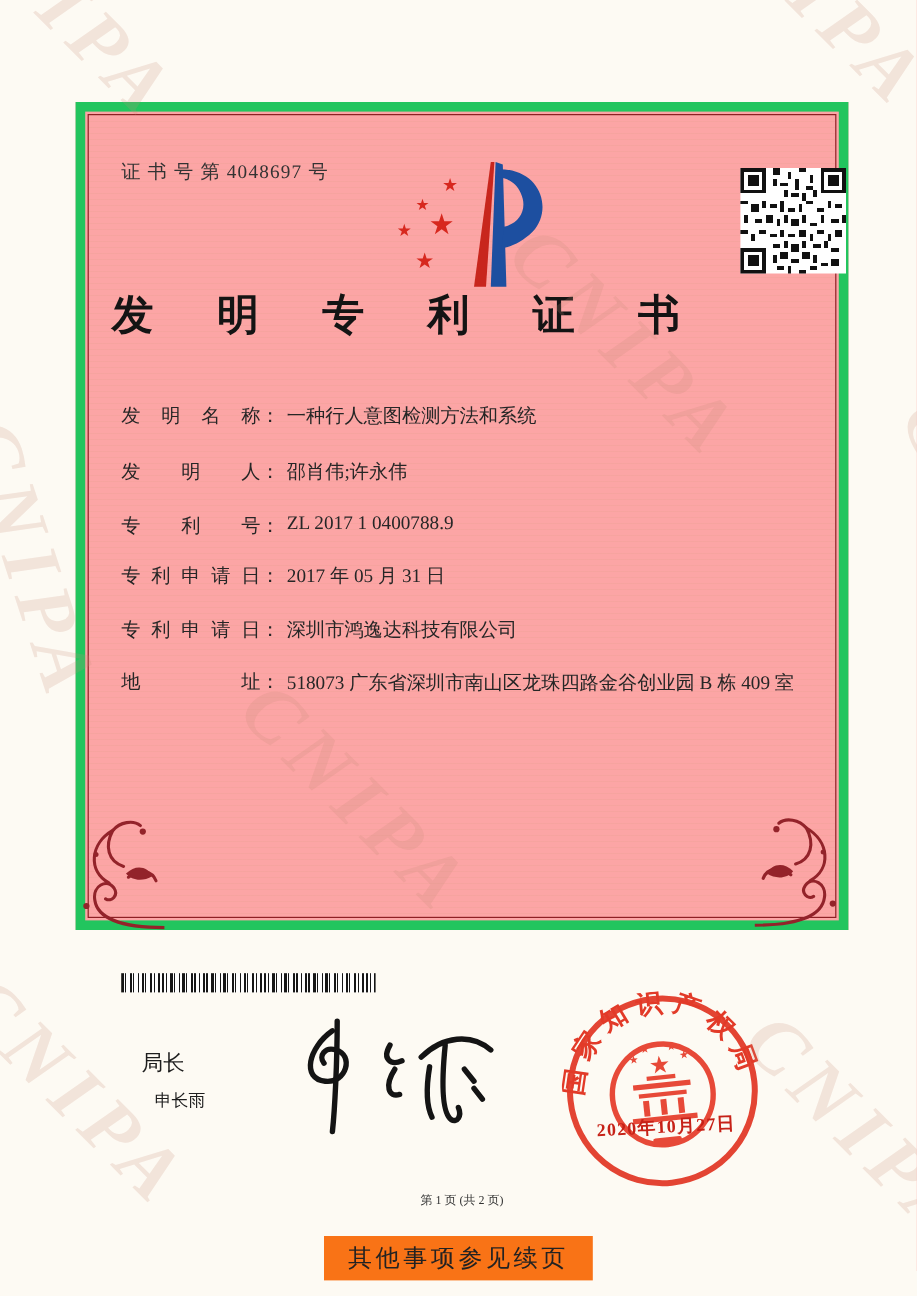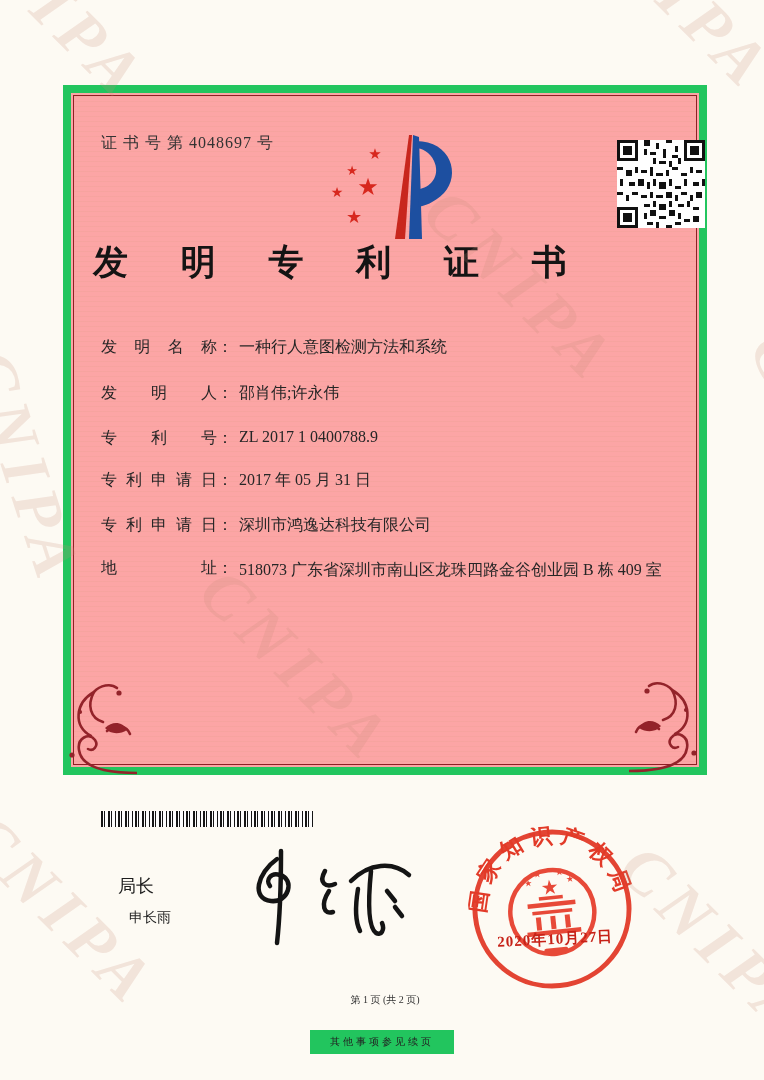--- a/index.html
+++ b/index.html
@@ -61,21 +61,21 @@
   .seal-date{
     position:absolute;left:0;right:0;top:104px;text-align:center;
     color:#c62117;font-weight:700;font-size:15px;letter-spacing:1px;transform:rotate(3deg);
   }
   .page-info{position:absolute;left:0;top:900px;width:100%;text-align:center;font-size:10px;color:#333}
   .flourish{position:absolute;width:78px;height:102px;z-index:4}
   .flourish.fl-left{left:-12px;bottom:-14px}
   .flourish.fl-right{right:-8px;bottom:-12px;transform:scaleX(-1)}
   .footer-note{
     position:absolute;left:50%;top:1030px;transform:translateX(-50%);
-    background:#22c55e;padding:5px 20px;font-size:10px;letter-spacing:3px;color:#222;z-index:3;
+    background:#f97316;padding:5px 20px;font-size:20px;letter-spacing:3px;color:#222;z-index:3;
   }
 </style>
 </head>
 <body>
 
 <div class="wm" style="left:-70px;top:-34px">CNIPA</div>
 <div class="wm" style="left:556px;top:-44px">CNIPA</div>
 <div class="wm steep" style="left:-96px;top:430px">CNIPA</div>
 <div class="wm" style="left:400px;top:248px">CNIPA</div>
 <div class="wm" style="left:176px;top:628px">CNIPA</div>

